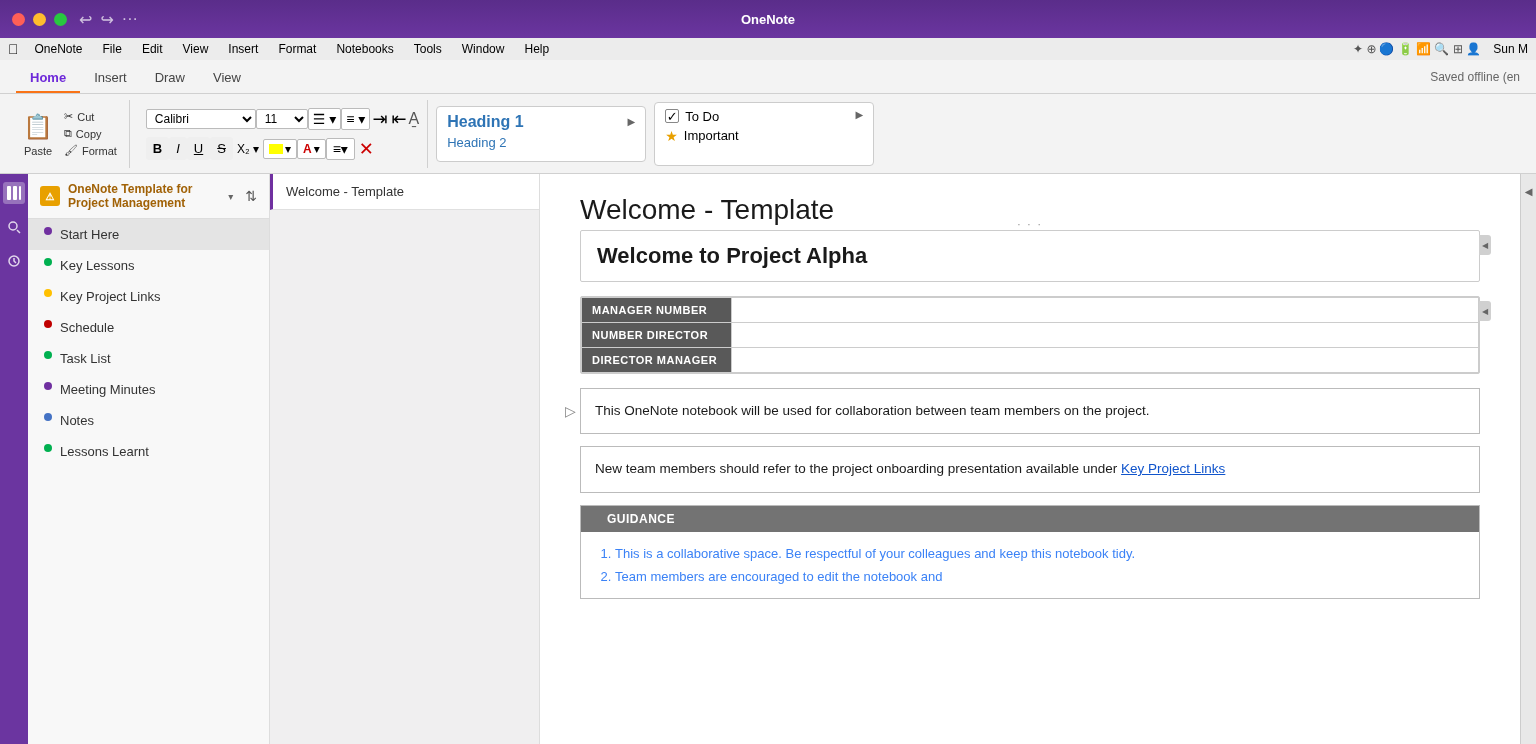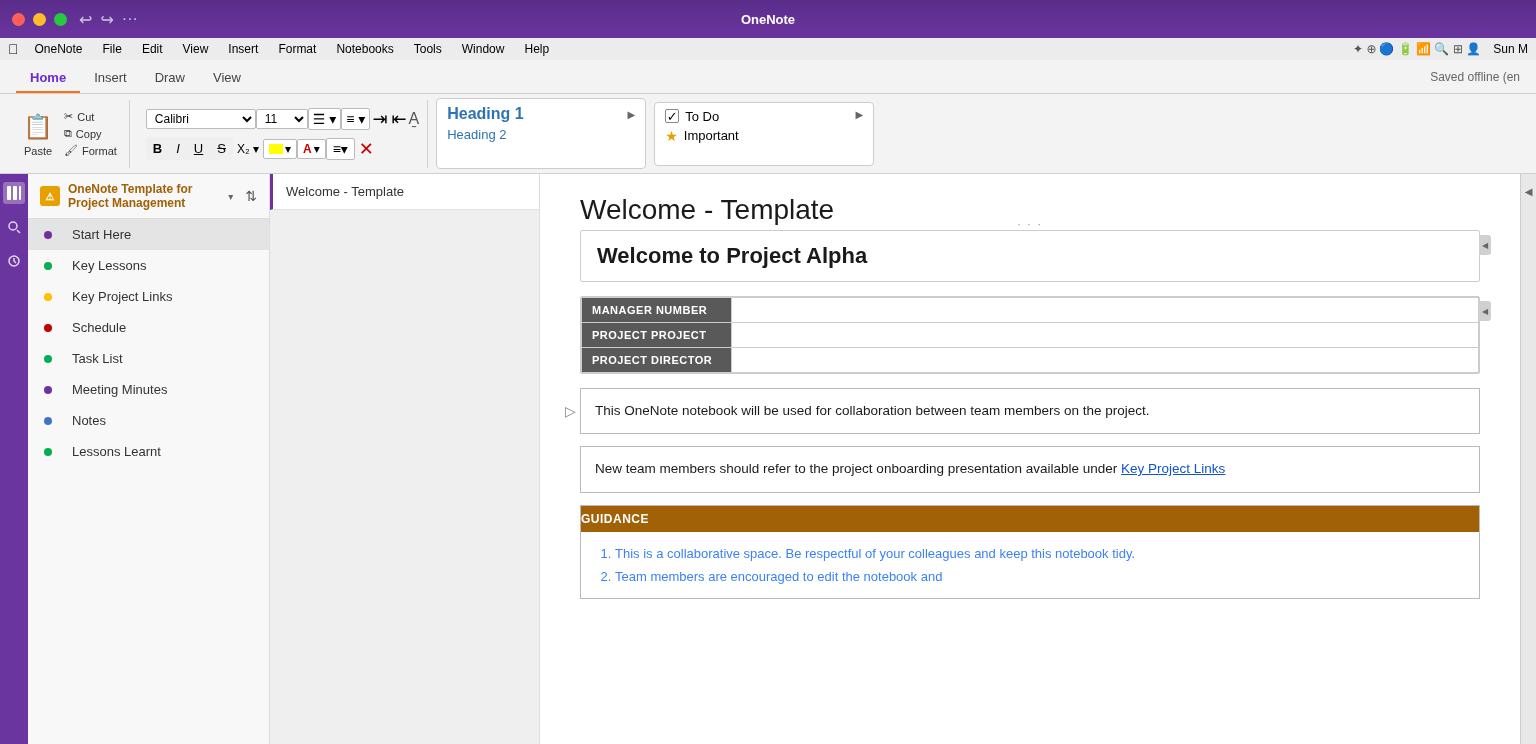--- a/index.html
+++ b/index.html
@@ -179,21 +179,21 @@
       cursor: pointer;
     }
 
     
     .styles-panel {
       border: 1px solid #ccc;
       background: white;
       border-radius: 4px;
       padding: 6px 10px;
       min-width: 210px;
-      height: 71px;
+      height: 56px;
       display: flex;
       flex-direction: column;
       gap: 4px;
       cursor: pointer;
     }
     .heading1-style {
       font-size: 16px;
       font-weight: 600;
       color: #2e74b5;
     }
@@ -294,26 +294,25 @@
       font-size: 12px;
       font-weight: 600;
       color: #a16207;
       flex: 1;
     }
     .notebook-chevron { font-size: 10px; color: #666; }
     .sort-btn { font-size: 14px; color: #555; cursor: pointer; margin-left: 4px; }
 
     .section-item {
       display: flex;
-      align-items: center;
       padding: 8px 12px 8px 16px;
       cursor: pointer;
       font-size: 13px;
       color: #333;
-      gap: 20px;
+      gap: 8px;
     }
     .section-item.active { background: rgba(0,0,0,0.08); }
     .section-dot {
       width: 8px;
       height: 8px;
       border-radius: 50%;
       flex-shrink: 0;
     }
     .section-label { flex: 1; font-size: 13px; }
 
@@ -393,26 +392,26 @@
       font-size: 13.5px;
       color: #1a1a1a;
       line-height: 1.5;
     }
     .link-style {
       color: #1155cc;
       text-decoration: underline;
       cursor: pointer;
     }
     .guidance-header {
-      background: #a16207;
+      background: #737373;
       color: white;
       font-weight: 600;
       font-size: 12px;
       letter-spacing: 0.5px;
-      padding: 6px 0;
+      padding: 6px 26px;
     }
     .guidance-body {
       padding: 10px 14px;
       font-size: 13px;
       color: #3b82f6;
       line-height: 1.8;
     }
     .guidance-body ol { padding-left: 20px; }
 
     .collapse-handle {
@@ -664,25 +663,25 @@
 
     <div class="content-card" style="position:relative;">
       <div class="collapse-handle">◀</div>
       <table class="info-table">
         <tbody>
             <tr>
           <td class="label-cell">MANAGER NUMBER</td>
           <td class="value-cell"></td>
         </tr>
         <tr>
-          <td class="label-cell">PROJECT PROJECT</td>
+          <td class="label-cell">NUMBER DIRECTOR</td>
           <td class="value-cell"></td>
         </tr>
         <tr>
-          <td class="label-cell">PROJECT DIRECTOR</td>
+          <td class="label-cell">DIRECTOR MANAGER</td>
           <td class="value-cell"></td>
         </tr>
       </tbody>
         </table>
     </div>
 
     <div class="content-box" style="position:relative;">
       <div style="position:absolute; left:-16px; top:50%; transform:translateY(-50%); color:#888; font-size:14px;">▷</div>
       <div class="text-card">This OneNote notebook will be used for collaboration between team members on the project.</div>
     </div>

